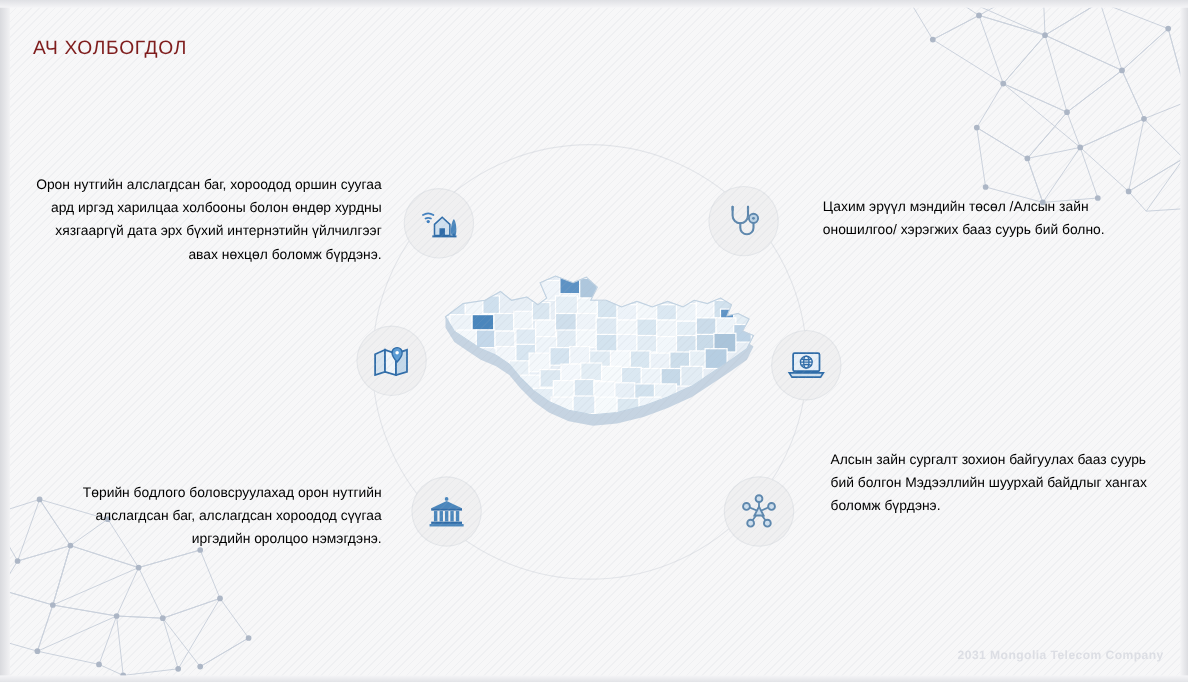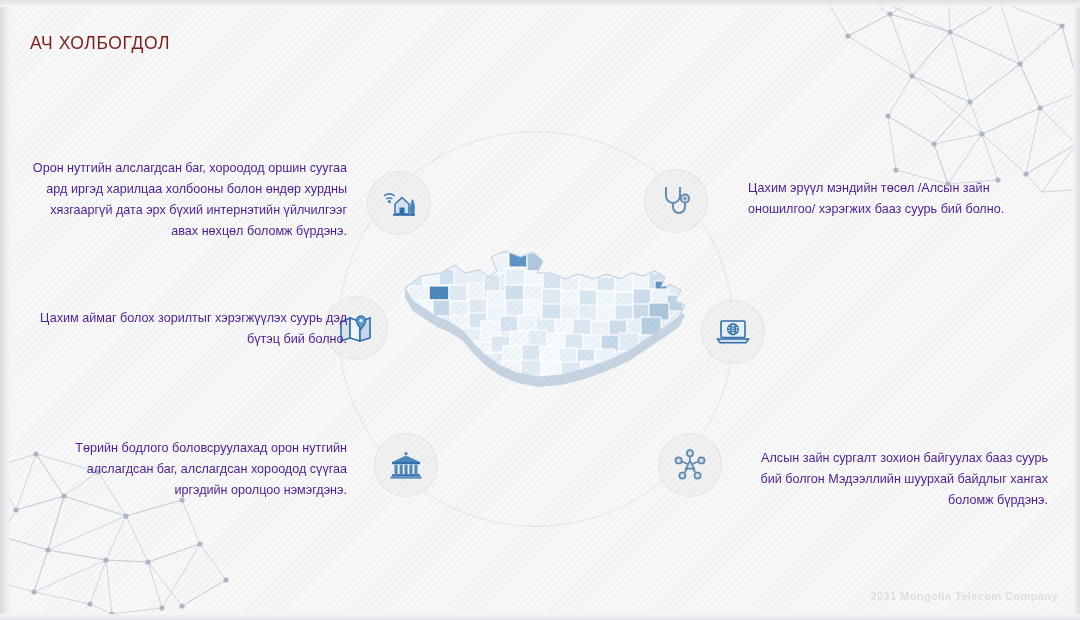--- a/index.html
+++ b/index.html
@@ -94,34 +94,34 @@
 
   #node-home    { left: 368px; top: 172px; }
   #node-health  { left: 645px; top: 170px; }
   #node-map     { left: 325px; top: 297px; }
   #node-laptop  { left: 702px; top: 301px; }
   #node-bank    { left: 375px; top: 434px; }
   #node-network { left: 659px; top: 434px; }
 
   .para {
     position: absolute;
-    color: #4c1d95;
+    color: #000000;
     font-size: 12.6px;
     line-height: 21px;
     z-index: 8;
   }
   .para.left  { text-align: right; }
   .para.right { text-align: left; }
 
   #para-1 { left: 22px;  top: 158px; width: 325px; }
   #para-2 { left: 40px;  top: 308px; width: 307px; }
   #para-3 { left: 40px;  top: 438px; width: 307px; }
   #para-4 { left: 748px; top: 178px; width: 290px; }
   #para-5 { left: 783px; top: 298px; width: 273px; }
-  #para-6 { left: 755px; top: 448px; width: 293px; text-align: right; }
+  #para-6 { left: 755px; top: 408px; width: 293px; }
 
   #footer {
     position: absolute;
     right: 22px; bottom: 18px;
     font-size: 11px;
     font-weight: bold;
     letter-spacing: 0.4px;
     color: #dcdee4;
     z-index: 9;
   }
@@ -450,21 +450,20 @@
           <circle cx="27.4" cy="11.4" r="3.1"></circle>
           <circle cx="8.4" cy="26.6" r="3.1"></circle>
           <circle cx="23.6" cy="26.6" r="3.1"></circle>
         </g>
         <path d="M16 11.6 L20.2 19.6 L11.8 19.6 Z" fill="#cfe0ef" stroke="#5d87ad" stroke-width="1.7"></path>
       </svg>
     </span>
   </div>
 
   <div class="para left" id="para-1">Орон нутгийн алслагдсан баг, хороодод оршин суугаа ард иргэд харилцаа холбооны болон өндөр хурдны хязгааргүй дата эрх бүхий интернэтийн үйлчилгээг авах нөхцөл боломж бүрдэнэ.</div>
-  <div class="para left" id="para-2">Цахим аймаг болох зорилтыг хэрэгжүүлэх суурь дэд бүтэц бий болно.</div>
   <div class="para left" id="para-3">Төрийн бодлого боловсруулахад орон нутгийн алслагдсан баг, алслагдсан хороодод сүүгаа иргэдийн оролцоо нэмэгдэнэ.</div>
   <div class="para right" id="para-4">Цахим эрүүл мэндийн төсөл /Алсын зайн оношилгоо/ хэрэгжих бааз суурь бий болно.</div>
   <div class="para right" id="para-6">Алсын зайн сургалт зохион байгуулах бааз суурь бий болгон Мэдээллийн шуурхай байдлыг хангах боломж бүрдэнэ.</div>
 
   <div id="footer">2031 Mongolia Telecom Company</div>
 
   <div id="texture"></div>
   <div id="edge-left"></div>
   <div id="edge-right"></div>
   <div id="edge-top"></div>

